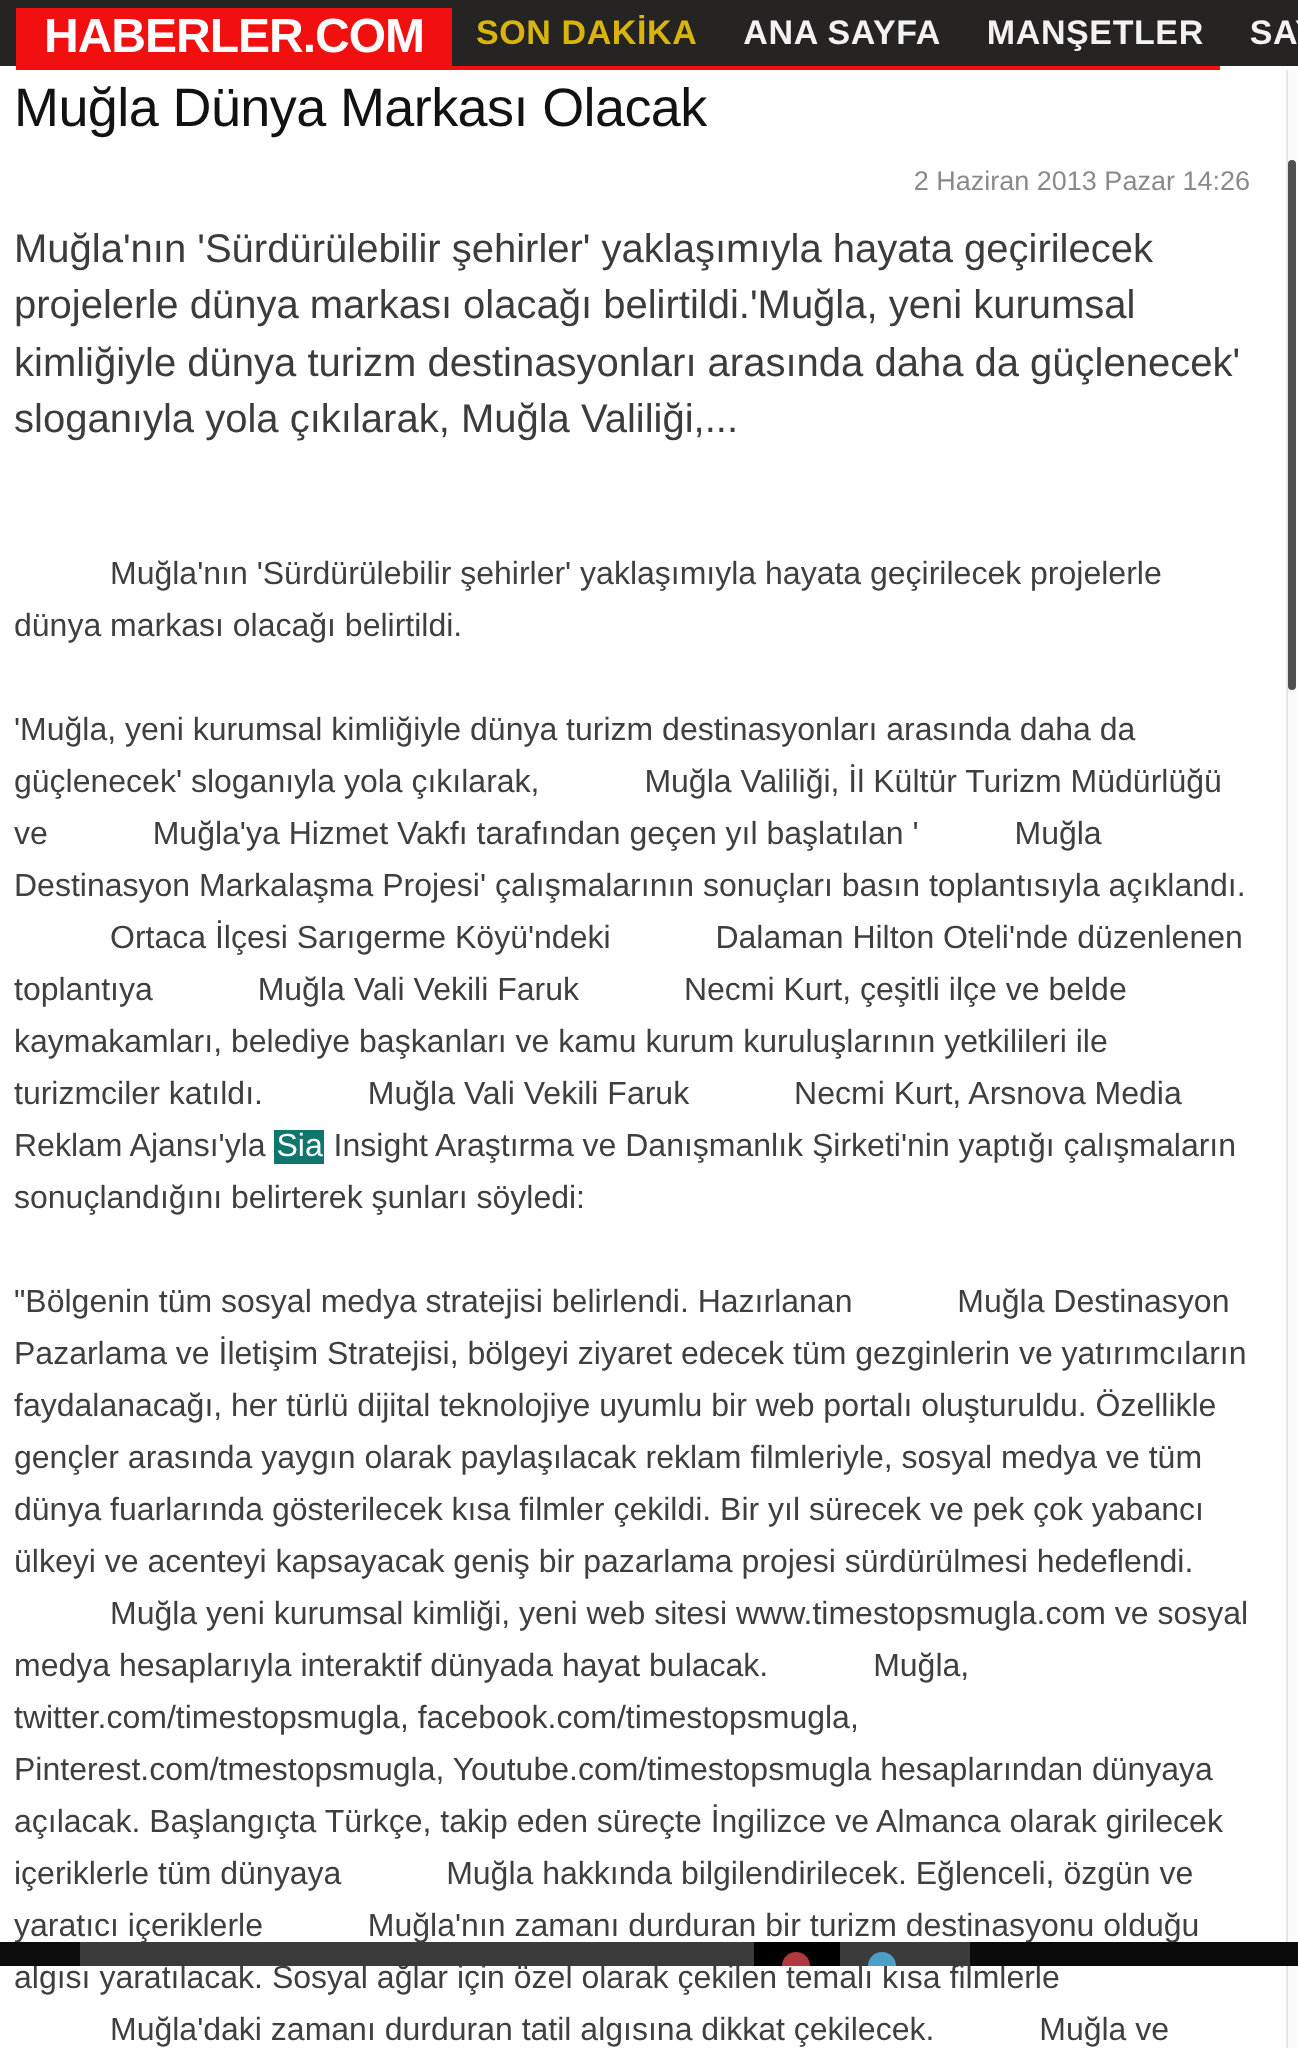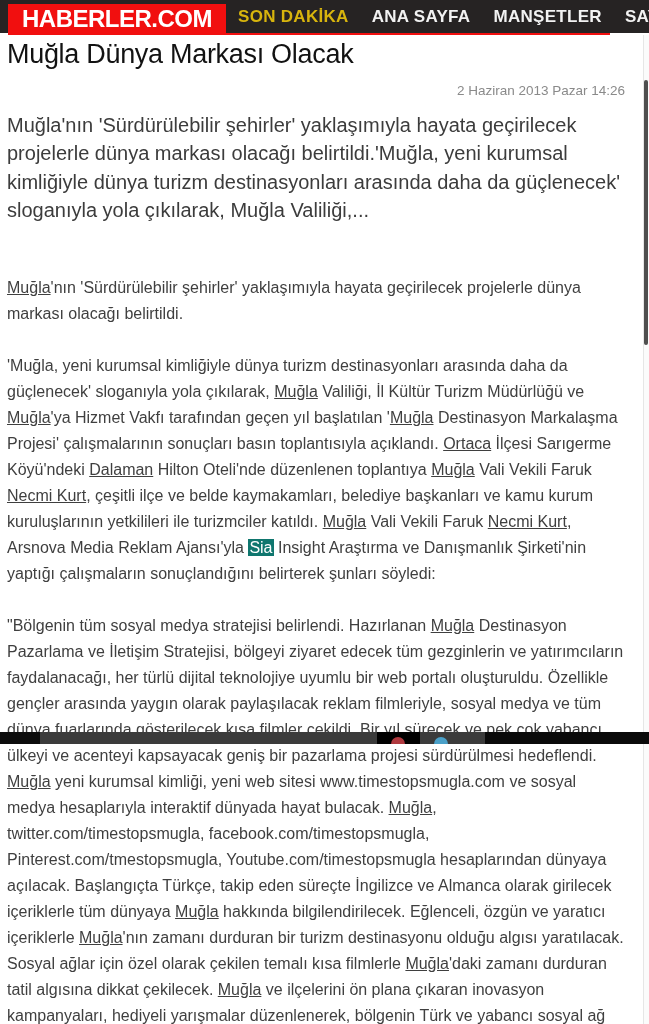--- a/index.html
+++ b/index.html
@@ -1,18 +1,18 @@
 <!DOCTYPE html>
 <html lang="tr"><head>
 <meta charset="utf-8">
 <style>
   * { margin:0; padding:0; box-sizing:border-box; }
   html,body { width:649px; height:1024px; overflow:hidden; background:#fff;
     font-family:"Liberation Sans","DejaVu Sans",sans-serif; }
-  .page { position:relative; width:649px; height:744px; background:#fff; }
+  .page { position:relative; width:649px; height:983px; background:#fff; }
 
   
   .navbar { position:absolute; top:0; left:0; width:649px; height:33px;
     background:#262323; display:flex; align-items:center; overflow:hidden; }
   .logo-box { background:#f10f0f; height:29px; margin:4px 0 0 8px; padding:0 14px;
     display:flex; align-items:center; flex:0 0 auto; cursor:pointer; }
   .logo-text { color:#fff; font-weight:bold; font-size:24px; letter-spacing:-0.5px;
     font-family:"Liberation Sans",sans-serif; }
   .nav-items { display:flex; align-items:center; gap:23px; margin-left:12px;
     white-space:nowrap; }
@@ -25,21 +25,21 @@
   
   .content { position:absolute; top:38px; left:0; width:643px; padding:0 18px 0 7px; }
   .article-title { font-size:27px; font-weight:normal; color:#121212;
     letter-spacing:-0.3px; line-height:1.1; margin-top:2px; }
   .date-row { text-align:right; color:#8a8a8a; font-size:13.5px; margin-top:13px;
     padding-right:0px; }
   .lead { margin-top:13px; max-width:620px; font-size:20px; line-height:28.5px;
     color:#3c3c3c; margin-bottom:50px; }
   .para { font-size:16px; line-height:26px; color:#3f3f3f; margin-bottom:26px;
     max-width:628px; }
-  .inline-link { text-decoration:underline; cursor:pointer; color:#3f3f3f; }
+  .inline-link { cursor:pointer; color:#3f3f3f;margin-left:48px; }
   .hl { background:#0f766e; color:#fff; padding:0 1px; }
 
   
   .scrollbar-track { position:absolute; top:35px; right:0; width:6px; height:989px;
     background:#fbfbfb; border-left:1px solid #e6e6e6; }
   .scrollbar-thumb { position:absolute; top:45px; right:1px; width:4px; height:265px;
     background:#4f4f4f; border-radius:2px; cursor:grab; }
 
   
   .footer-bar { position:absolute; left:0; bottom:0; width:649px; height:12px;

